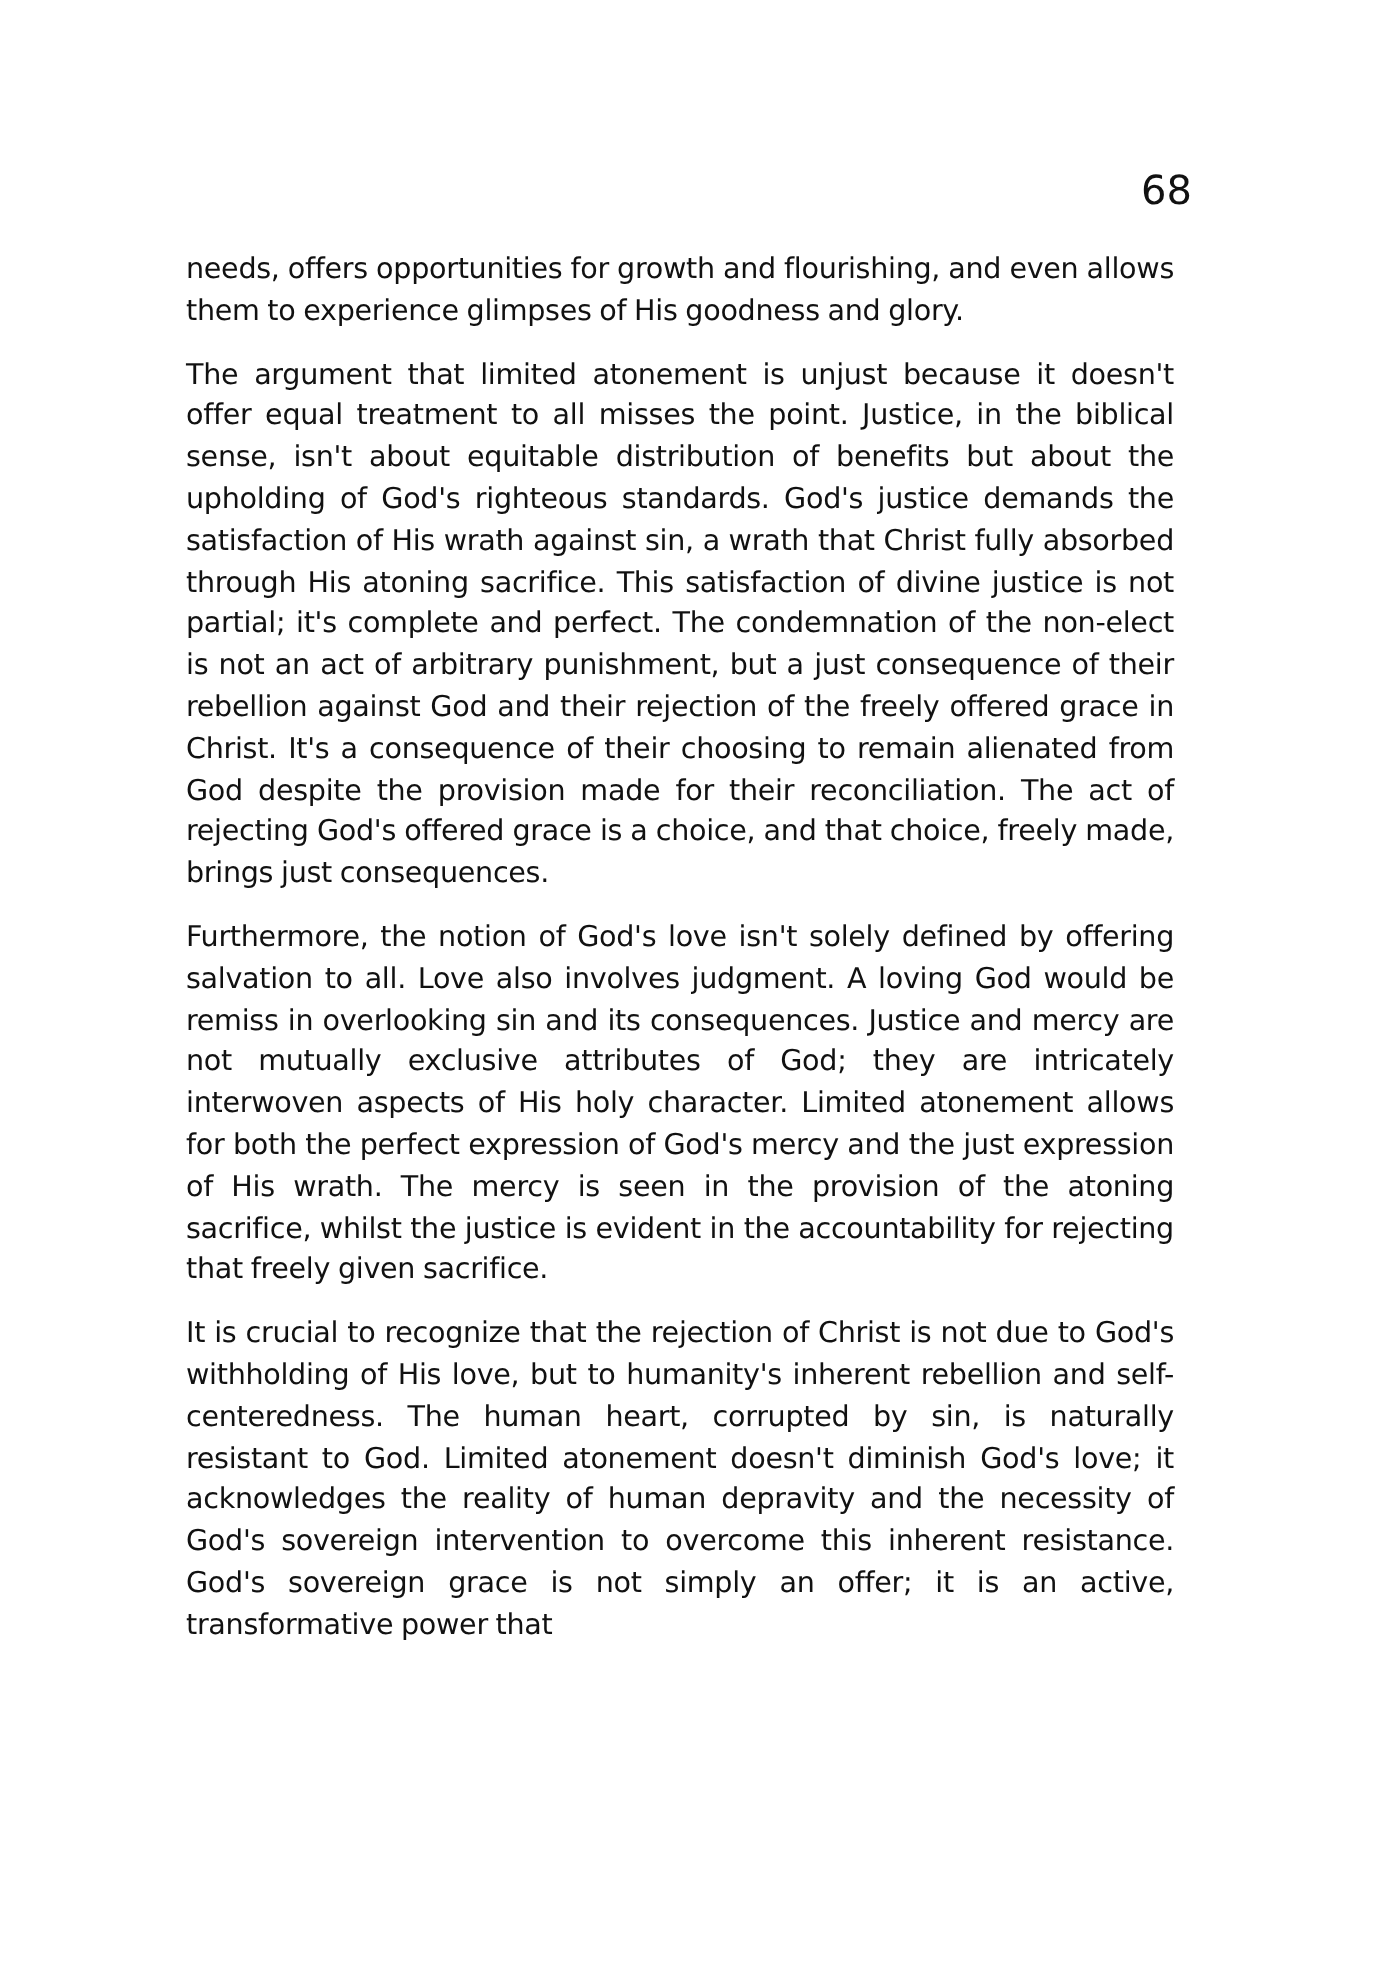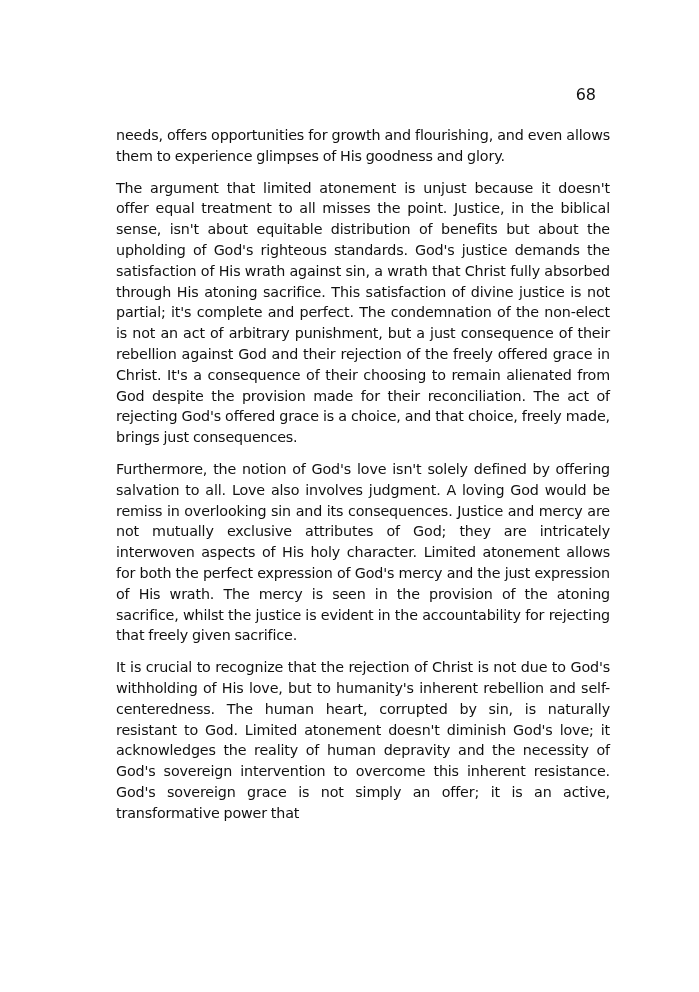--- a/index.html
+++ b/index.html
@@ -12,28 +12,28 @@
       height: 992px;
       position: relative;
       overflow: hidden;
       font-family: "DejaVu Sans", sans-serif;
       color: #111111;
     }
     .page-number {
       position: absolute;
       top: 86px;
       right: 103px;
-      font-size: 16px;
+      font-size: 20px;
       line-height: 18px;
       text-align: right;
     }
     .content {
       position: absolute;
       top: 125px;
-      left: 116px;
+      left: 93px;
       width: 494px;
     }
     .content p {
       margin: 0 0 11px 0;
       font-size: 14.3px;
       line-height: 20.8px;
       text-align: justify;
       letter-spacing: -0.15px;
       word-spacing: -0.5px;
     }

